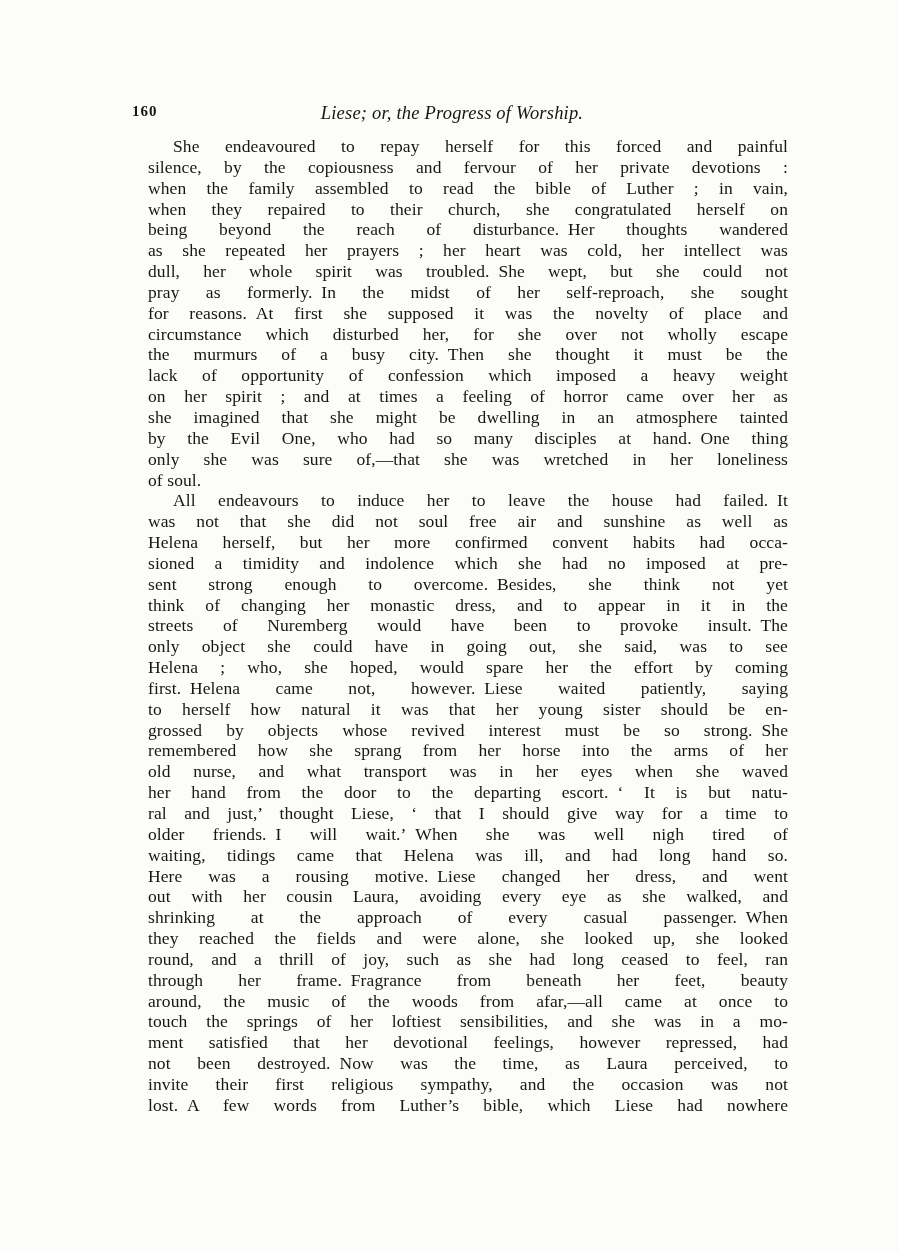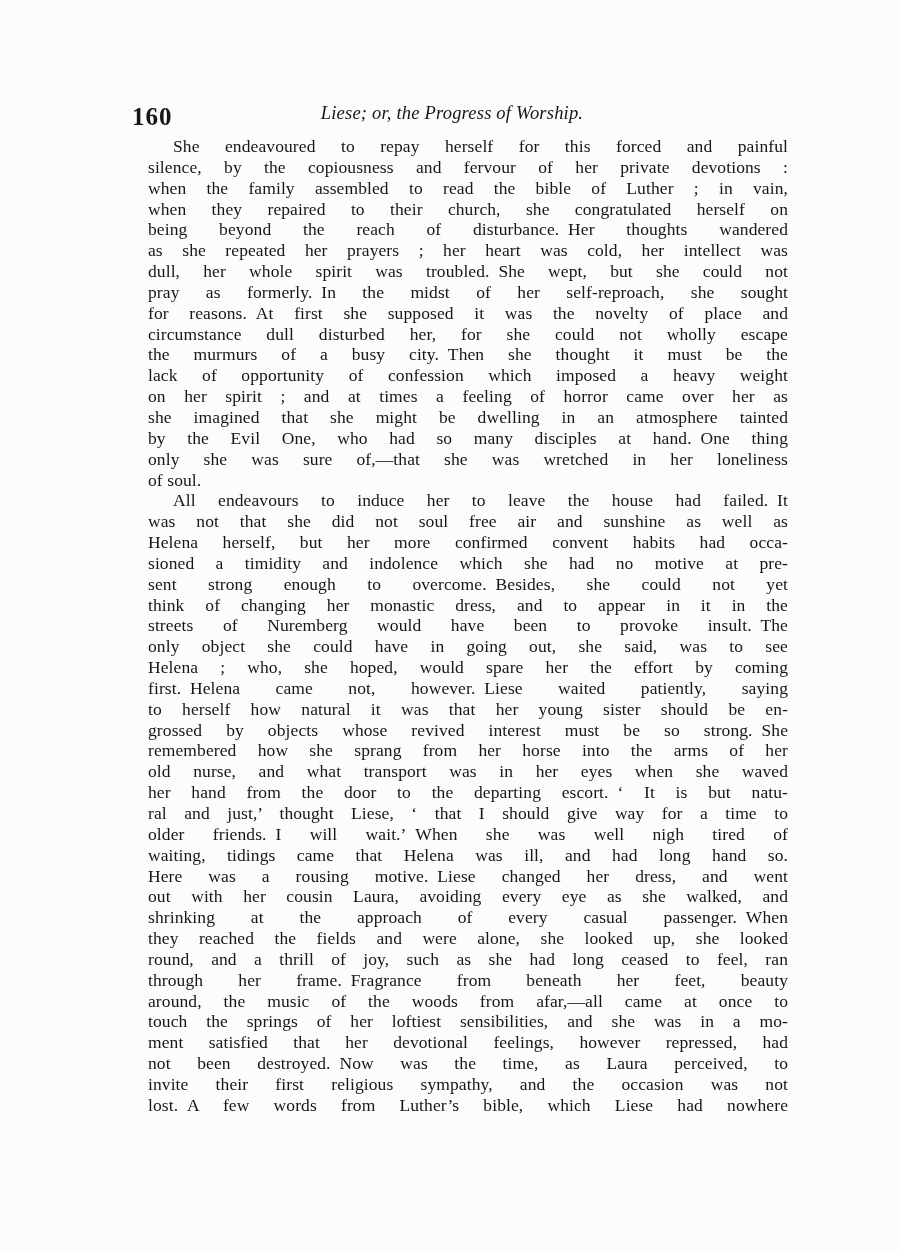--- a/index.html
+++ b/index.html
@@ -20,21 +20,21 @@
     position: absolute;
     left: 132px;
     top: 103px;
     width: 640px;
     height: 22px;
   }
   .page-number {
     position: absolute;
     left: 0;
     top: 0;
-    font-size: 25px;
+    font-size: 15px;
     font-weight: bold;
     letter-spacing: 1px;
   }
   .running-title {
     display: block;
     width: 100%;
     text-align: center;
     font-style: italic;
     font-size: 18.5px;
     font-weight: 500;
@@ -79,35 +79,35 @@
       <div class="paragraph">
         <div class="line indent">She endeavoured to repay herself for this forced and painful</div>
         <div class="line">silence, by the copiousness and fervour of her private devotions :</div>
         <div class="line">when the family assembled to read the bible of Luther ; in vain,</div>
         <div class="line">when they repaired to their church, she congratulated herself on</div>
         <div class="line">being beyond the reach of disturbance. Her thoughts wandered</div>
         <div class="line">as she repeated her prayers ; her heart was cold, her intellect was</div>
         <div class="line">dull, her whole spirit was troubled. She wept, but she could not</div>
         <div class="line">pray as formerly. In the midst of her self-reproach, she sought</div>
         <div class="line">for reasons. At first she supposed it was the novelty of place and</div>
-        <div class="line">circumstance dull disturbed her, for she could not wholly escape</div>
+        <div class="line">circumstance which disturbed her, for she over not wholly escape</div>
         <div class="line">the murmurs of a busy city. Then she thought it must be the</div>
         <div class="line">lack of opportunity of confession which imposed a heavy weight</div>
         <div class="line">on her spirit ; and at times a feeling of horror came over her as</div>
         <div class="line">she imagined that she might be dwelling in an atmosphere tainted</div>
         <div class="line">by the Evil One, who had so many disciples at hand. One thing</div>
         <div class="line">only she was sure of,—that she was wretched in her loneliness</div>
         <div class="line flush">of soul.</div>
       </div>
       <div class="paragraph">
         <div class="line indent">All endeavours to induce her to leave the house had failed. It</div>
         <div class="line">was not that she did not soul free air and sunshine as well as</div>
         <div class="line">Helena herself, but her more confirmed convent habits had occa-</div>
-        <div class="line">sioned a timidity and indolence which she had no motive at pre-</div>
-        <div class="line">sent strong enough to overcome. Besides, she could not yet</div>
+        <div class="line">sioned a timidity and indolence which she had no imposed at pre-</div>
+        <div class="line">sent strong enough to overcome. Besides, she think not yet</div>
         <div class="line">think of changing her monastic dress, and to appear in it in the</div>
         <div class="line">streets of Nuremberg would have been to provoke insult. The</div>
         <div class="line">only object she could have in going out, she said, was to see</div>
         <div class="line">Helena ; who, she hoped, would spare her the effort by coming</div>
         <div class="line">first. Helena came not, however. Liese waited patiently, saying</div>
         <div class="line">to herself how natural it was that her young sister should be en-</div>
         <div class="line">grossed by objects whose revived interest must be so strong. She</div>
         <div class="line">remembered how she sprang from her horse into the arms of her</div>
         <div class="line">old nurse, and what transport was in her eyes when she waved</div>
         <div class="line">her hand from the door to the departing escort. ‘ It is but natu-</div>

